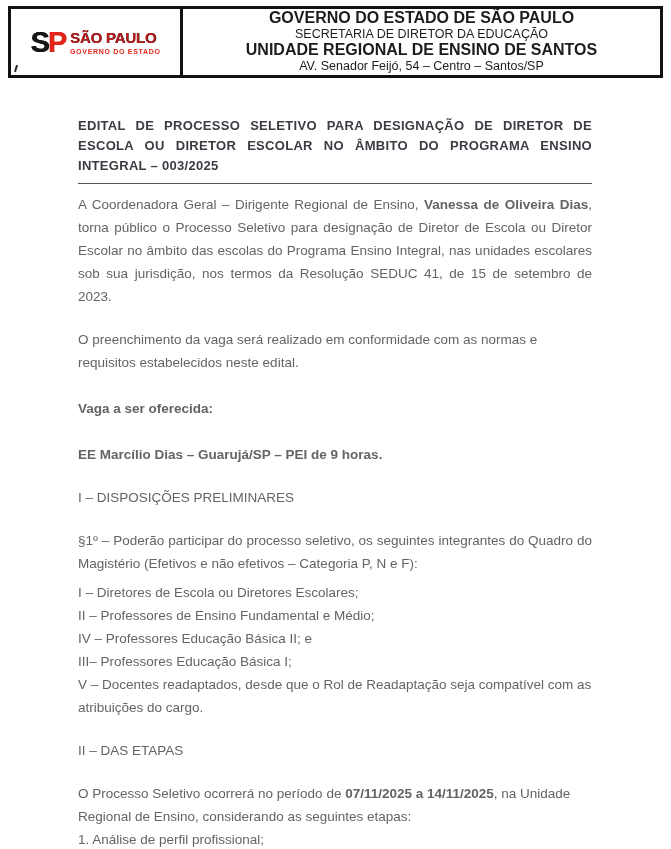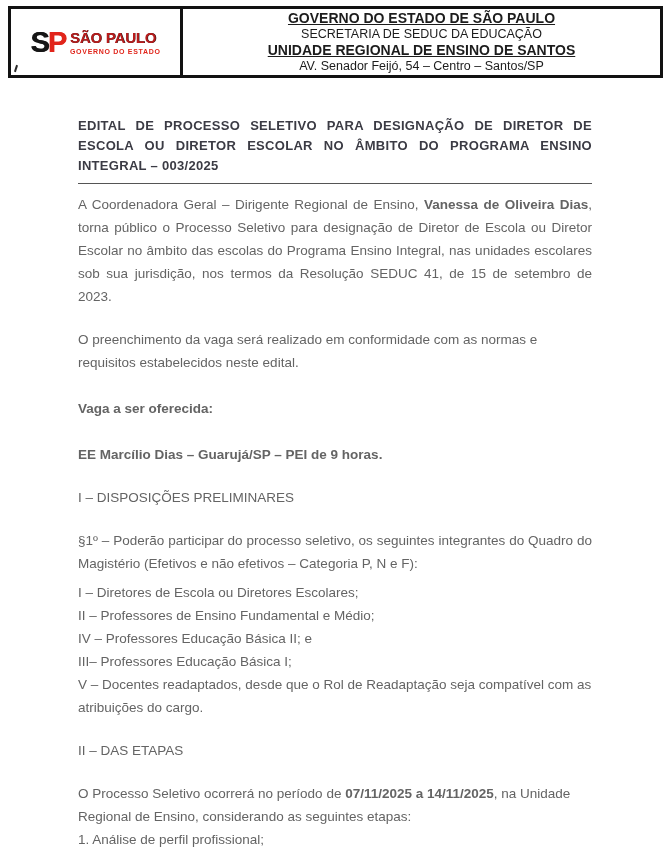--- a/index.html
+++ b/index.html
@@ -39,21 +39,21 @@
   .cell-org {
     flex: 1;
     display: flex;
     flex-direction: column;
     align-items: center;
     justify-content: center;
     text-align: center;
     color: #1c1c1c;
   }
   .org-line { font-size: 12.5px; line-height: 16px; }
-  .org-line.bold { font-weight: 700; font-size: 14px; text-decoration: underline; }
+  .org-line.bold { font-weight: 700; font-size: 16px; }
   .stray-mark {
     position: absolute;
     left: 4px;
     bottom: 3px;
     width: 2px;
     height: 7px;
     background: #2a2a2a;
     transform: rotate(18deg);
   }
 
@@ -97,21 +97,21 @@
         </div>
         <div class="logo-text">
           <span class="logo-name">SÃO PAULO</span>
           <span class="logo-tagline">GOVERNO DO ESTADO</span>
         </div>
       </div>
       <div class="stray-mark"></div>
     </div>
     <div class="cell-org">
       <div class="org-line bold">GOVERNO DO ESTADO DE SÃO PAULO</div>
-      <div class="org-line">SECRETARIA DE SEDUC DA EDUCAÇÃO</div>
+      <div class="org-line">SECRETARIA DE DIRETOR DA EDUCAÇÃO</div>
       <div class="org-line bold">UNIDADE REGIONAL DE ENSINO DE SANTOS</div>
       <div class="org-line">AV. Senador Feijó, 54 – Centro – Santos/SP</div>
     </div>
   </div>
 
   <div class="content">
 
     <div class="doc-title">EDITAL DE PROCESSO SELETIVO PARA DESIGNAÇÃO DE DIRETOR DE ESCOLA OU DIRETOR ESCOLAR NO ÂMBITO DO PROGRAMA ENSINO INTEGRAL – 003/2025</div>
 
     <p class="para first just"><span>A Coordenadora Geral – Dirigente Regional de Ensino, </span><b>Vanessa de Oliveira Dias</b><span>, torna público o Processo Seletivo para designação de Diretor de Escola ou Diretor Escolar no âmbito das escolas do Programa Ensino Integral, nas unidades escolares sob sua jurisdição, nos termos da Resolução SEDUC 41, de 15 de setembro de 2023.</span></p>

